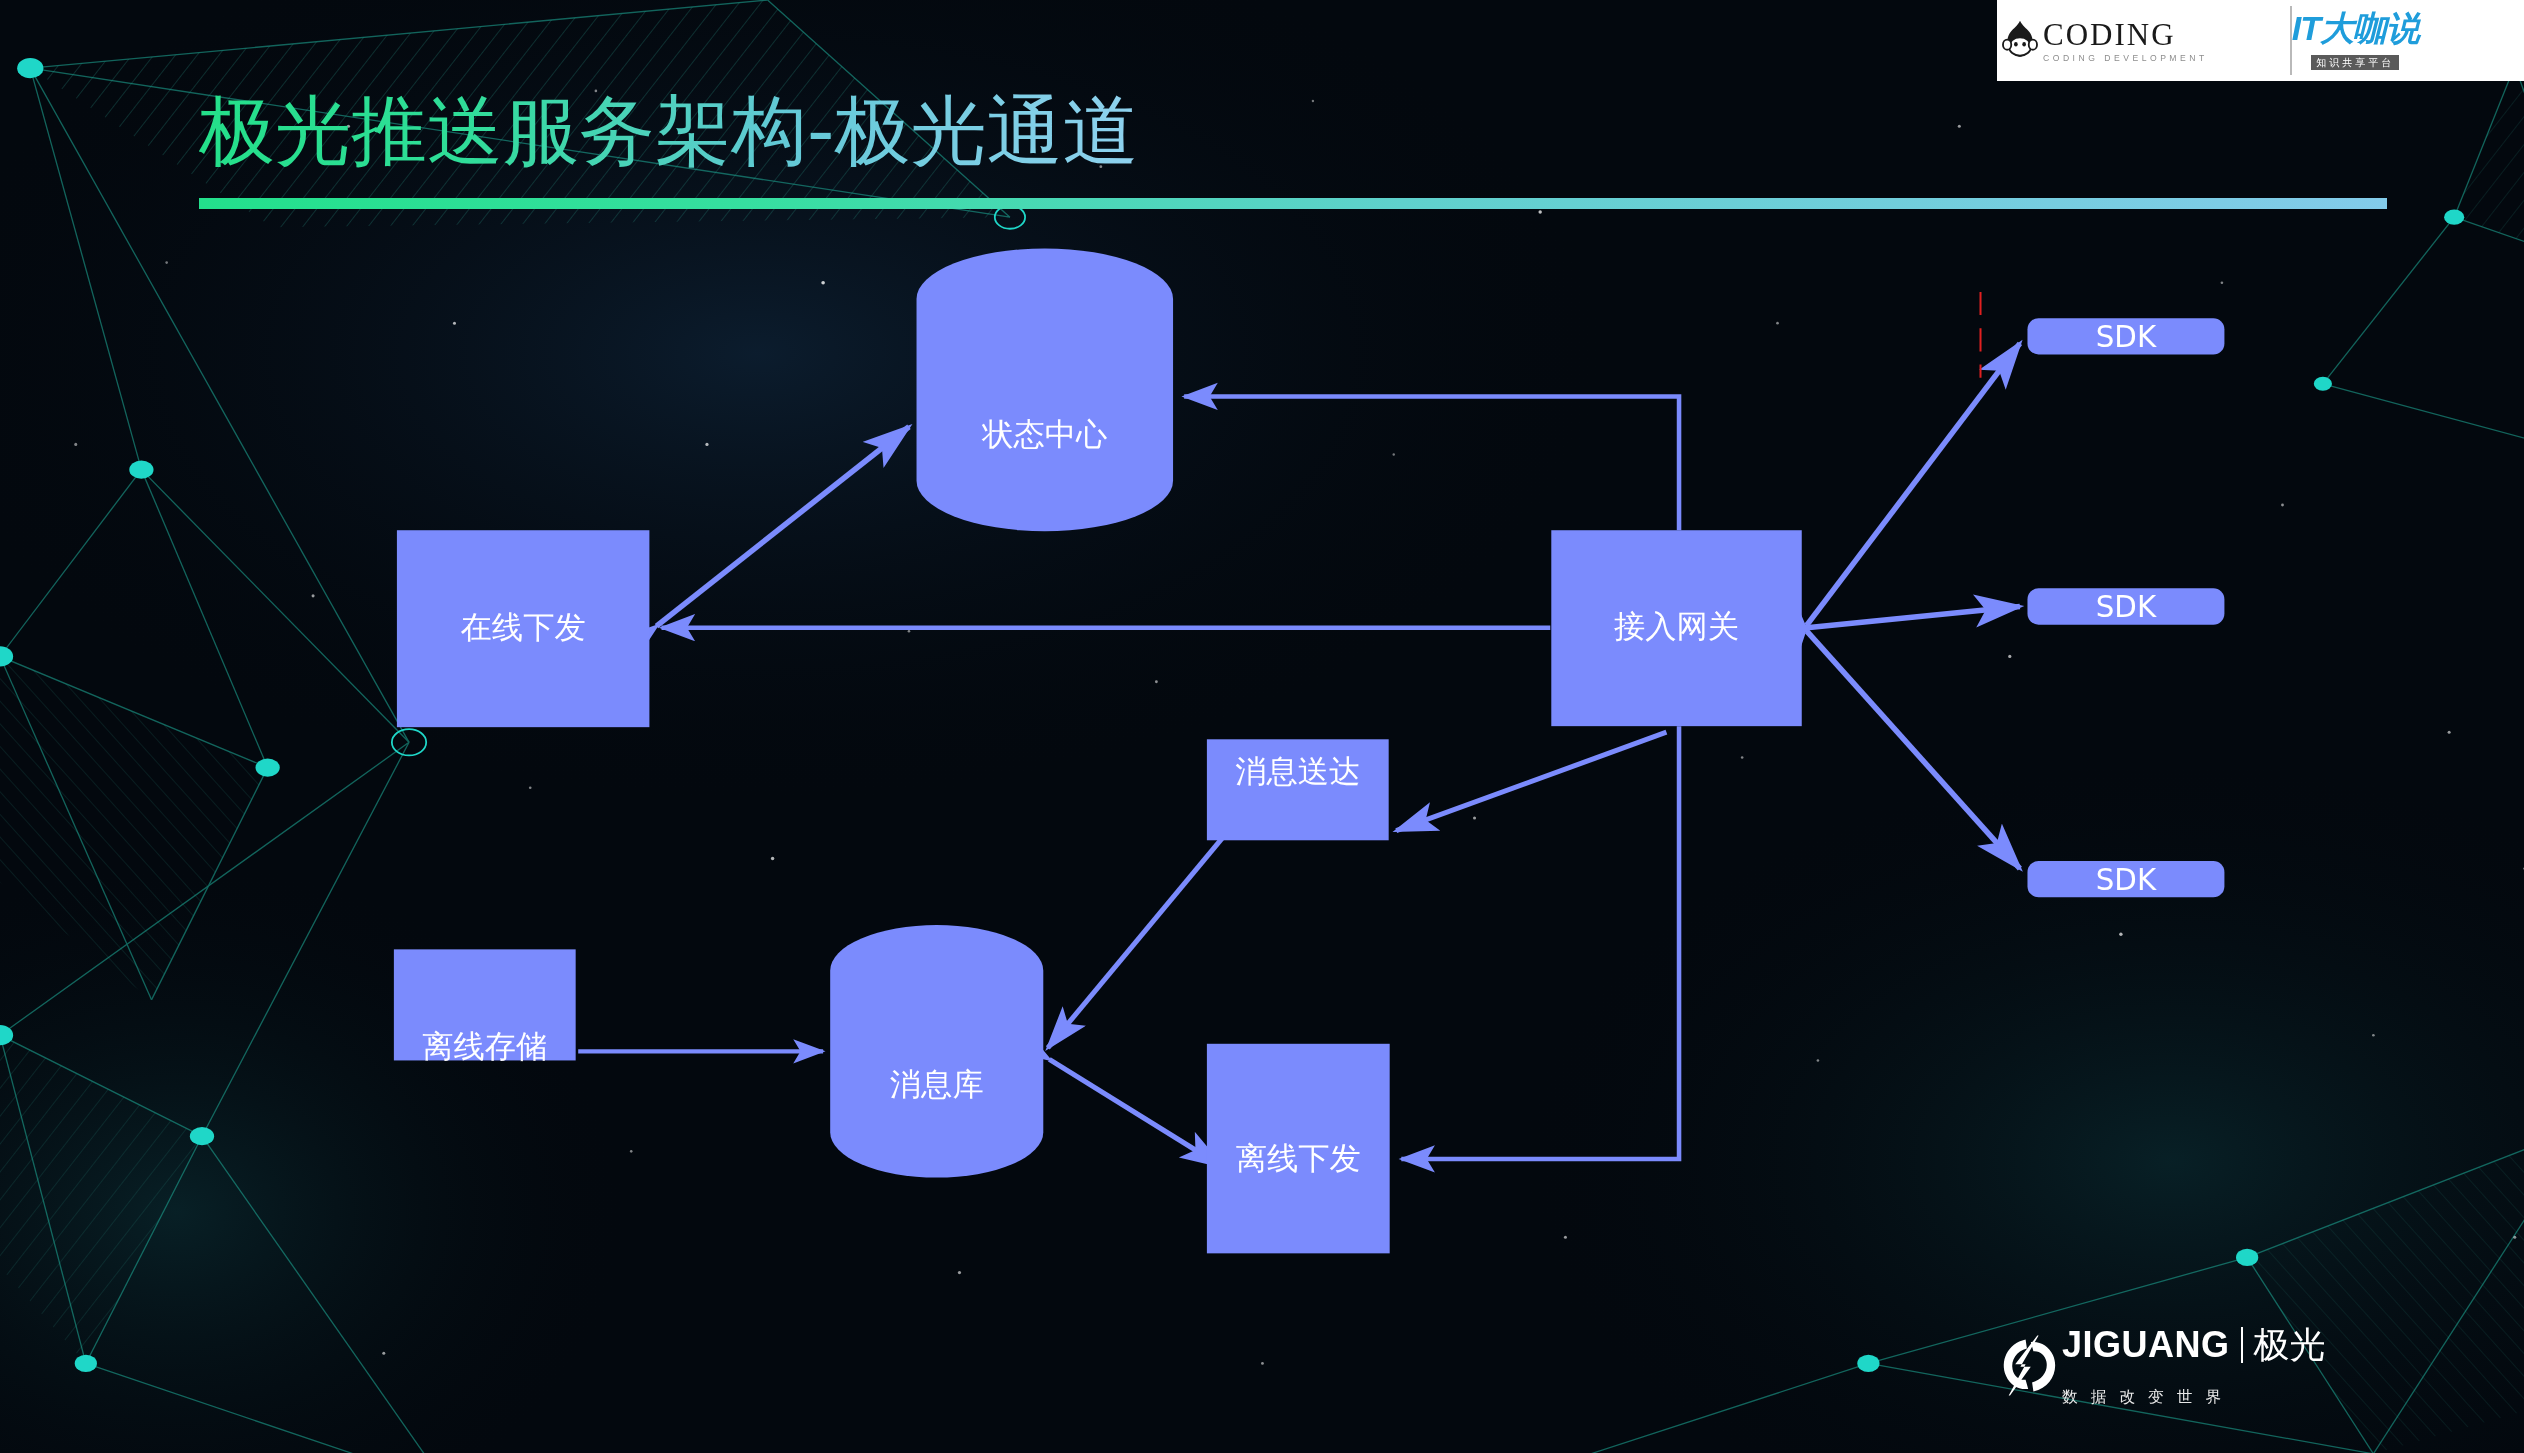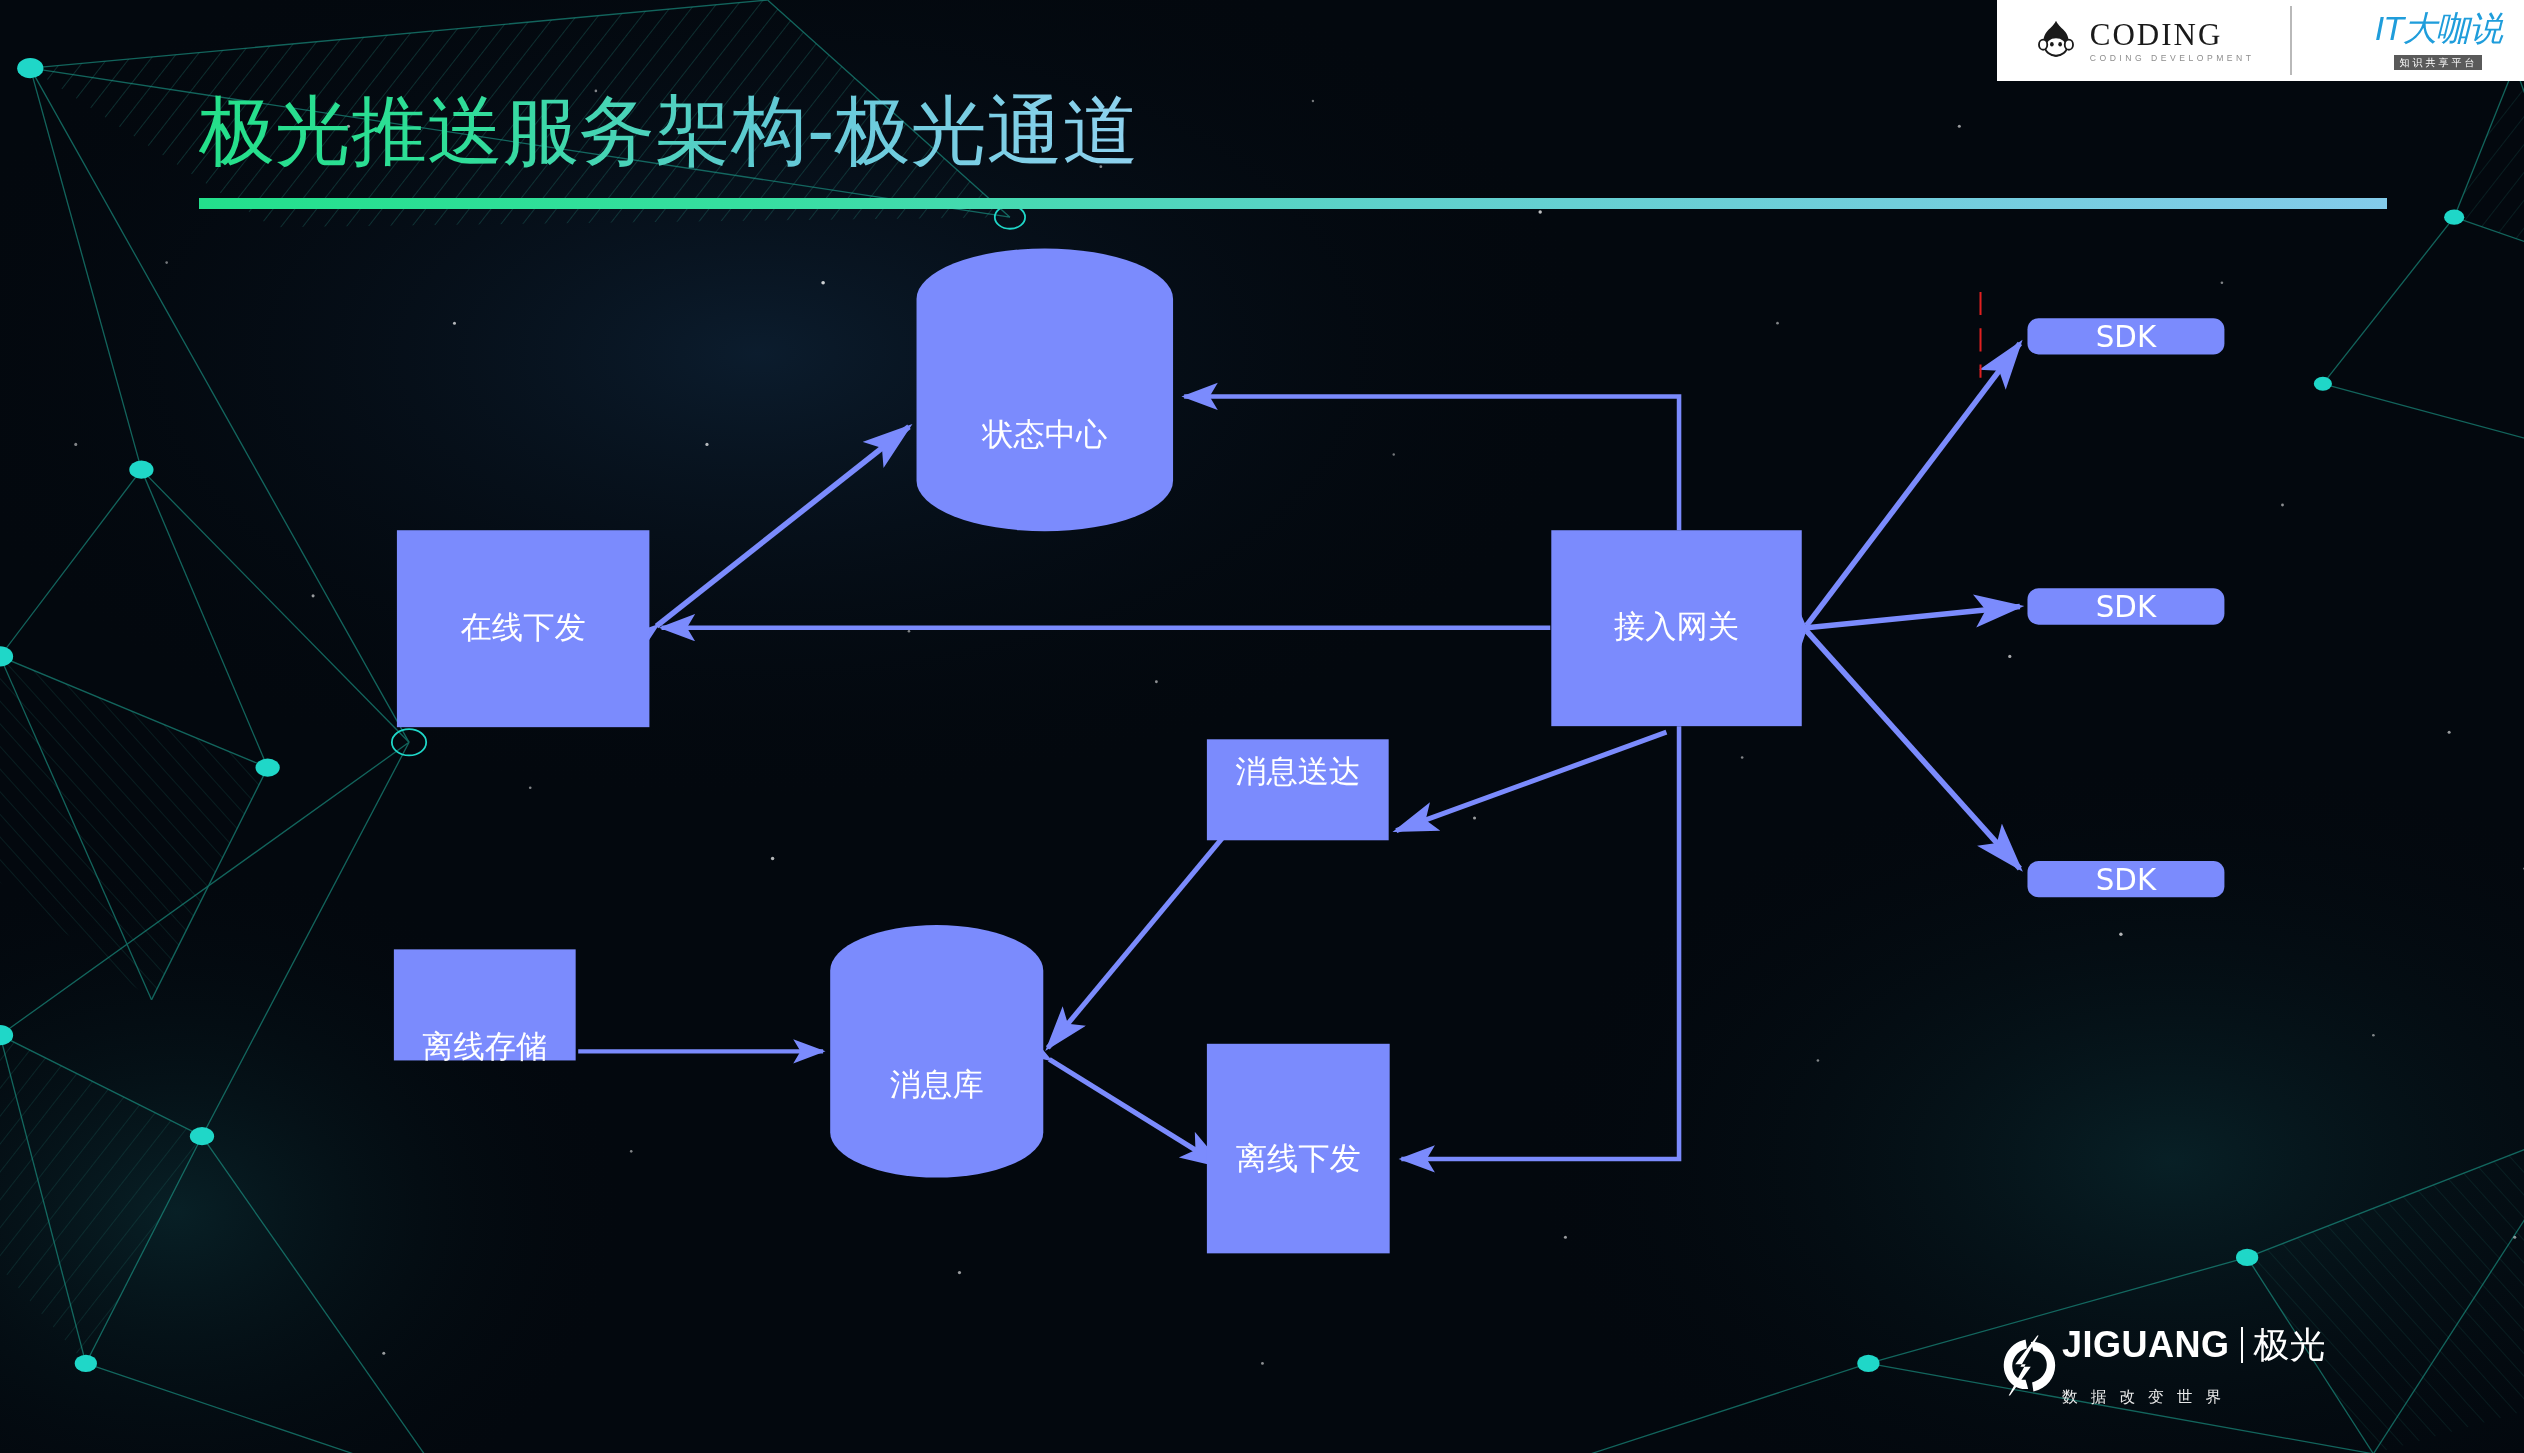--- a/index.html
+++ b/index.html
@@ -6,27 +6,27 @@
   body{width:2585px;height:1454px;overflow:hidden;font-family:"Liberation Sans","DejaVu Sans",sans-serif;}
   #slide{position:relative;width:2585px;height:1454px;background:#03080e;overflow:hidden;}
   #bg{position:absolute;inset:0;}
   #title{position:absolute;left:199px;top:87px;font-size:76px;line-height:1.15;
          font-family:"DejaVu Sans","Liberation Sans",sans-serif;font-weight:400;white-space:nowrap;
          background:linear-gradient(90deg,#24e08a 0%,#2fdd98 28%,#62c9d6 62%,#8fd2ef 100%);
          -webkit-background-clip:text;background-clip:text;color:transparent;}
   #rule{position:absolute;left:199px;top:198px;width:2188px;height:11px;
         background:linear-gradient(90deg,#23e08c 0%,#36dfa0 25%,#5fd1cd 55%,#83cbea 100%);}
   #logos{position:absolute;right:0;top:0;width:588px;height:81px;background:#fff;display:flex;align-items:stretch;}
-  .logo-cell{flex:1;display:flex;align-items:center;justify-content:center;gap:11px;position:relative;}
+  .logo-cell{flex:1;display:flex;align-items:center;position:relative;}
   #logos .divider{width:1.5px;background:#b9b9b9;margin:6px 0;}
   .coding-txt{display:flex;flex-direction:column;line-height:1;}
   .coding-main{font-size:31px;letter-spacing:2px;color:#1a1a1a;font-family:"Liberation Serif","DejaVu Serif",serif;font-weight:400;}
   .coding-sub{font-size:8.6px;letter-spacing:3.5px;color:#8d8d8d;margin-top:4px;}
   .itdk{display:flex;flex-direction:column;align-items:center;line-height:1;}
-  .itdk-main{font-size:34px;font-weight:normal;color:#1f9ddb;font-style:italic;letter-spacing:-1px;}
+  .itdk-main{font-size:34px;font-weight:bold;color:#1f9ddb;font-style:italic;letter-spacing:-1px;}
   .itdk-sub{margin-top:10px;background:#5a5a5a;color:#fff;font-size:10px;letter-spacing:3px;padding:2.5px 5px 2px;}
   #jg{position:absolute;left:1997px;top:1327px;display:flex;align-items:center;}
   #jg .mark{width:65px;height:65px;}
   .jg-txt{display:flex;flex-direction:column;line-height:1;}
   .jg-row{display:flex;align-items:center;gap:11px;}
   .jg-en{font-size:36px;font-weight:bold;color:#fff;letter-spacing:0.5px;}
   .jg-bar{width:2px;height:36px;background:#fff;}
   .jg-cn{font-size:36px;color:#fff;font-family:"DejaVu Sans",sans-serif;}
   .jg-tag{margin-top:26px;font-size:15.7px;color:#e8e8e8;letter-spacing:13px;font-family:"DejaVu Sans",sans-serif;}
   #diagram{position:absolute;inset:0;}

